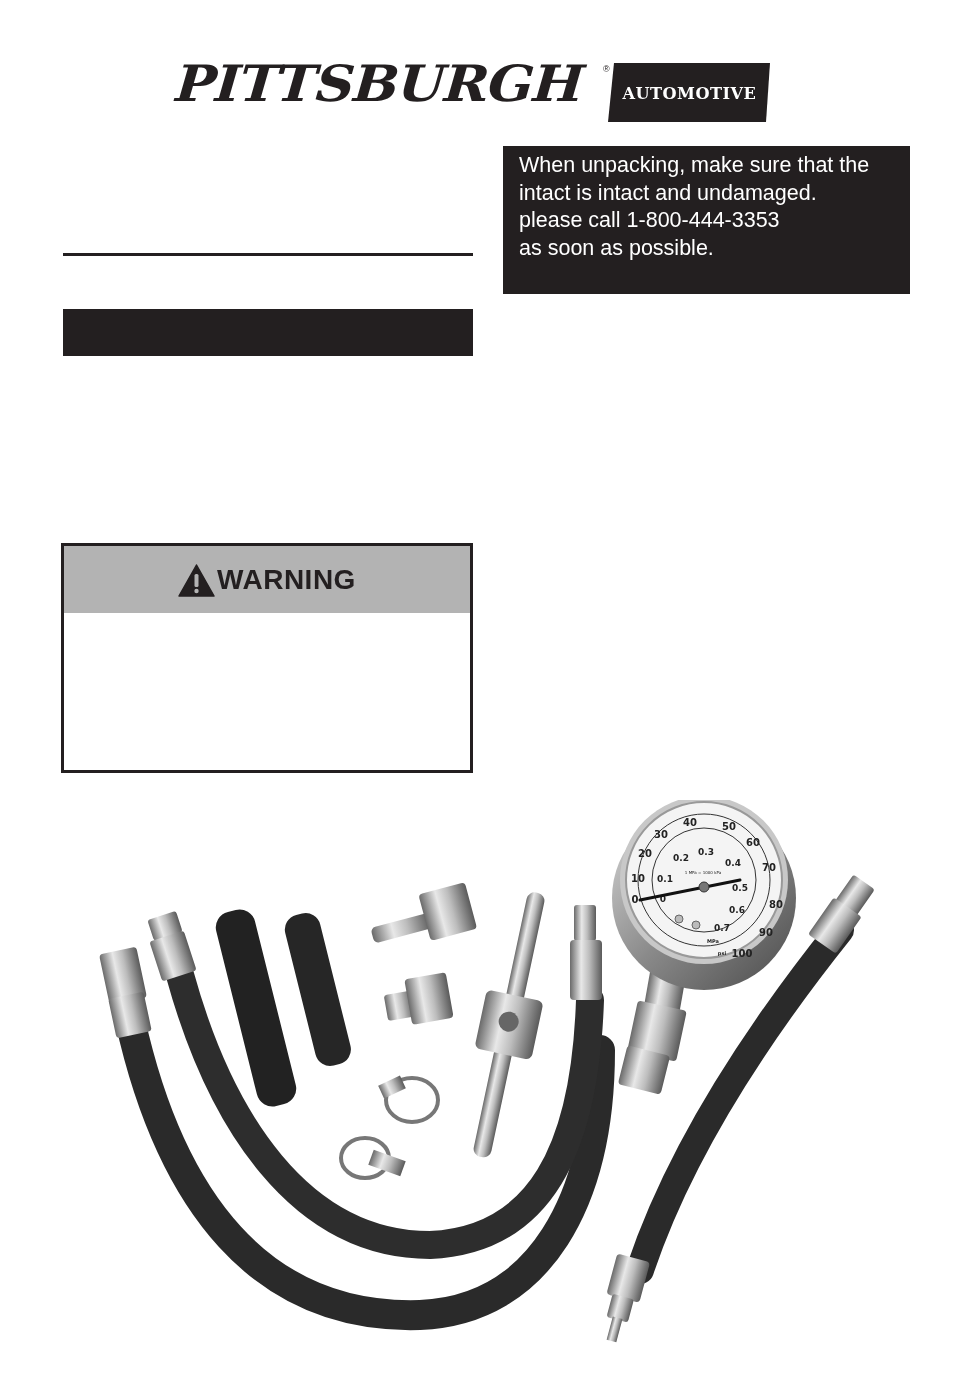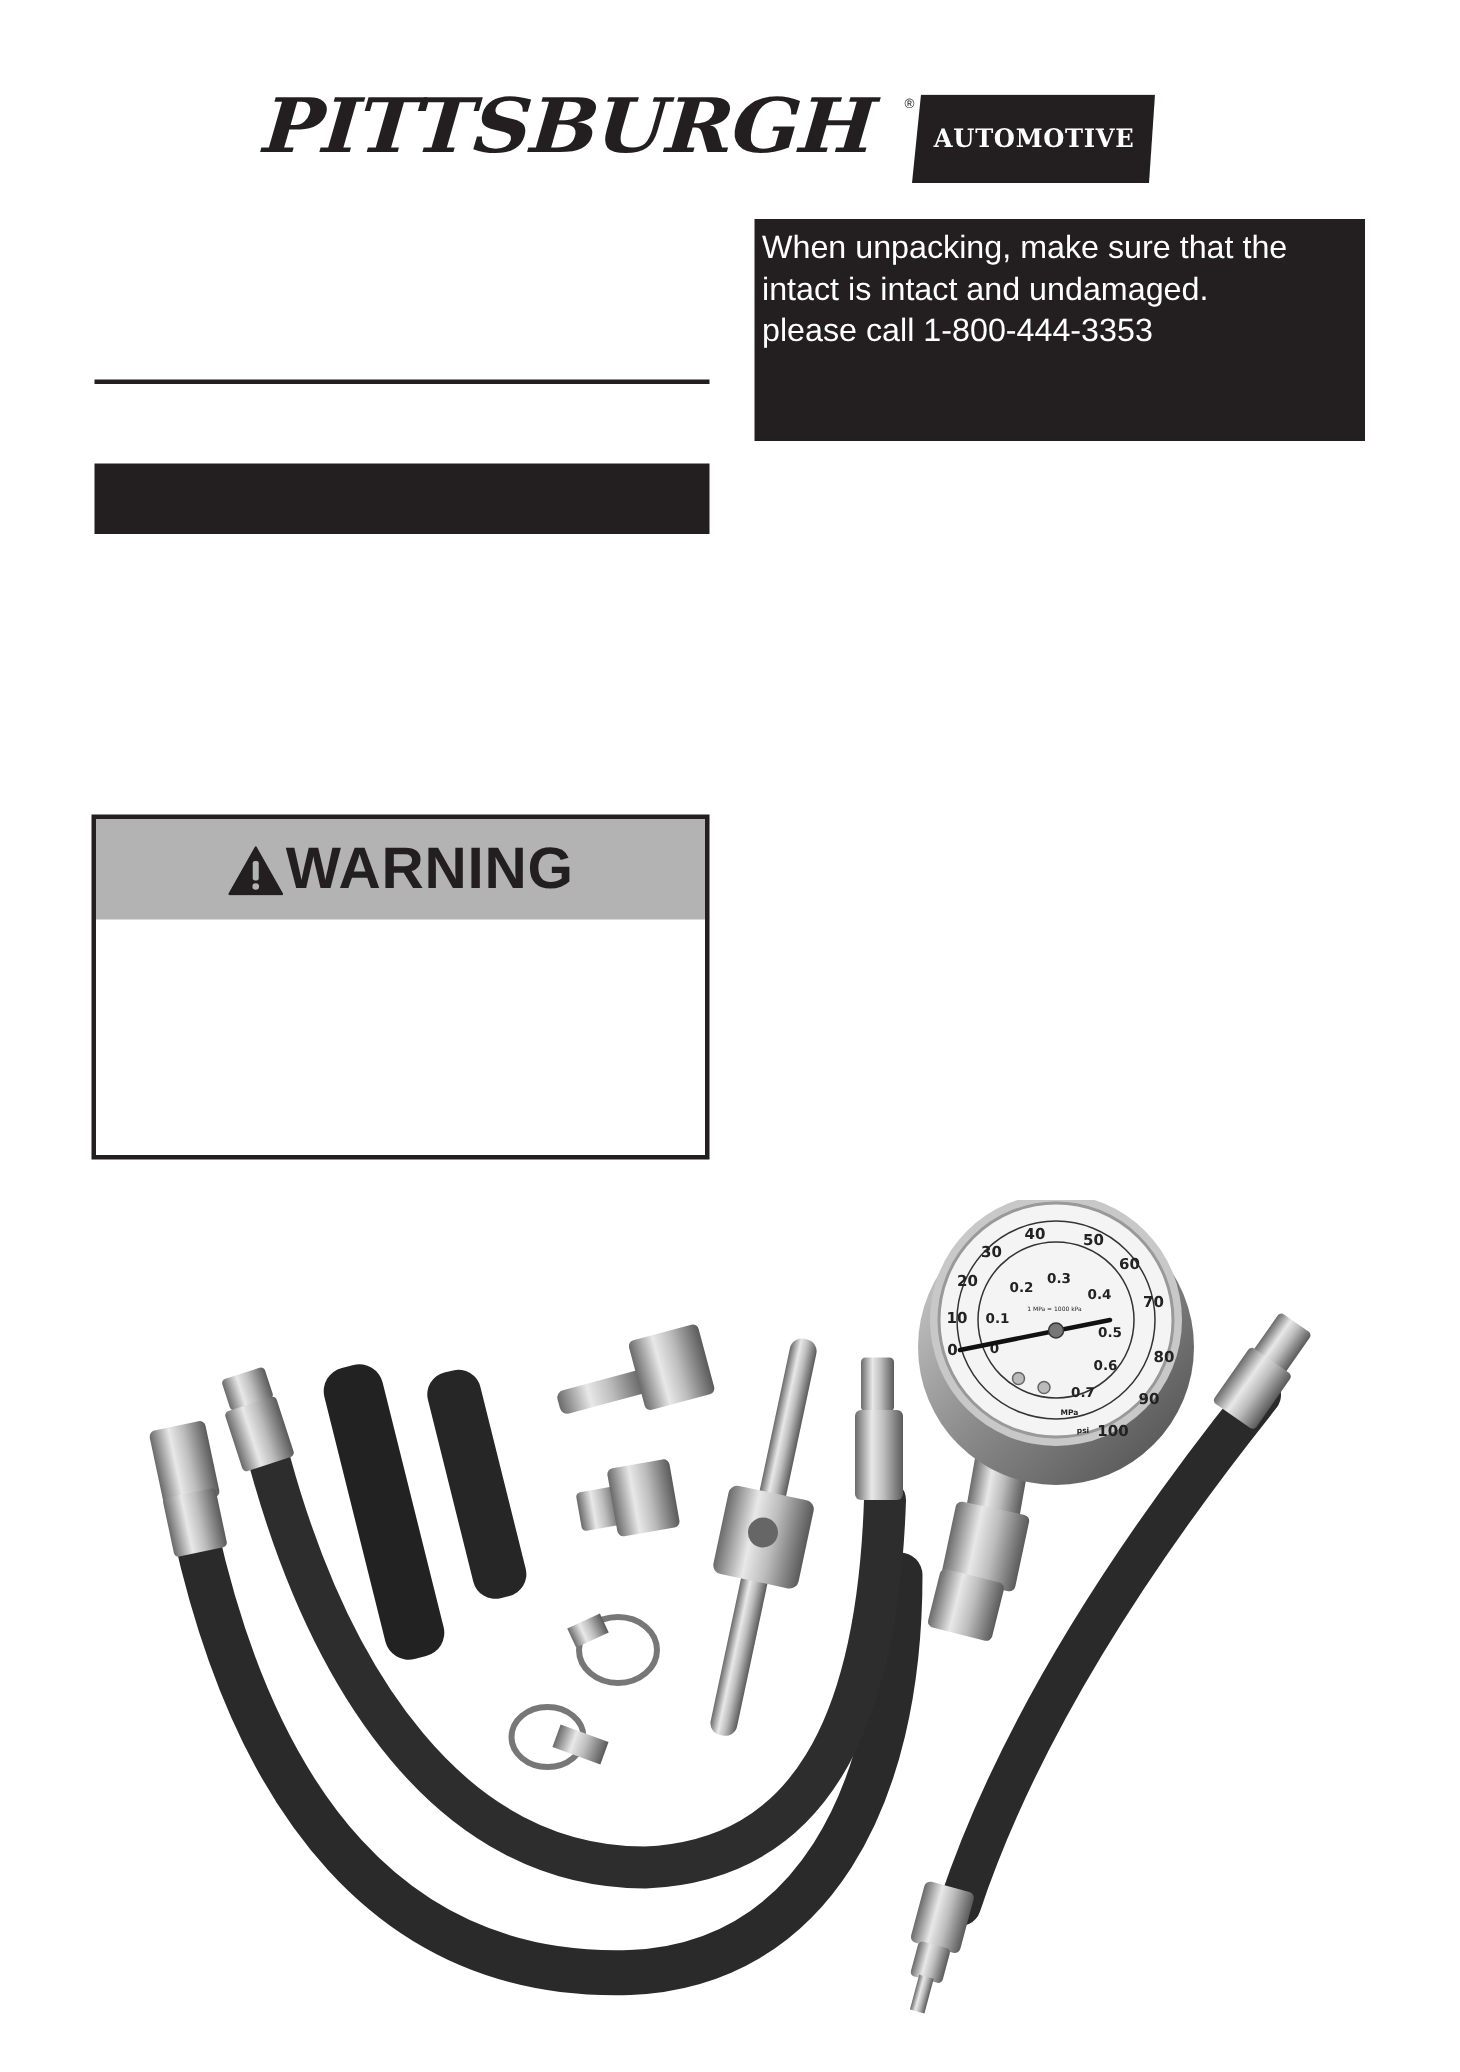--- a/index.html
+++ b/index.html
@@ -7,51 +7,52 @@
   .abs { position:absolute; }
 
   
   .logo { left:176px; top:58px; height:52px; display:flex; align-items:center; }
   .logo-main { font-family:"DejaVu Serif", serif; font-weight:bold; font-style:italic; font-size:50px; letter-spacing:-1px; color:#231f20; transform:scaleX(1.08) skewX(-4deg); transform-origin:left center; line-height:1; }
   .logo-reg { font-family:"Liberation Sans", sans-serif; font-size:9px; color:#231f20; position:absolute; left:427px; top:6px; }
   .logo-badge { position:absolute; left:432px; top:5px; width:162px; height:59px; background:#231f20; clip-path:polygon(6px 0,100% 0,calc(100% - 4px) 100%,0 100%); display:flex; align-items:center; justify-content:center; }
   .logo-badge span { font-family:"DejaVu Serif", serif; font-weight:bold; font-size:17px; color:#ffffff; letter-spacing:0.5px; transform:scaleX(0.95); }
 
   
-  .notice { left:503px; top:146px; width:407px; height:148px; background:#231f20; color:#ffffff; box-sizing:border-box; padding:6px 0 0 5px; }
+  .notice { left:503px; top:146px; width:407px; height:148px; background:#231f20; color:#ffffff; box-sizing:border-box; padding:6px 0 0 16px; }
   .notice p { margin:0; font-size:21.5px; line-height:27.5px; white-space:nowrap; }
 
   
   .rule { left:63px; top:253px; width:410px; height:3px; background:#231f20; }
   .darkbar { left:63px; top:309px; width:410px; height:47px; background:#231f20; }
 
   
   .warnbox { left:61px; top:543px; width:412px; height:230px; border:3px solid #231f20; box-sizing:border-box; background:#fff; }
   .warnhead { position:absolute; left:0; top:0; right:0; height:67px; background:#b3b3b3; display:flex; align-items:center; justify-content:center; }
   .warnhead .tri { width:37px; height:33px; margin-right:2px; margin-top:2px; }
-  .warnhead .wtxt { font-family:"Liberation Sans", sans-serif; font-weight:bold; font-size:39px; color:#231f20; letter-spacing:0.5px; }
+  .warnhead .wtxt { font-family:"Liberation Sans", sans-serif; font-weight:bold; font-size:28px; color:#231f20; letter-spacing:0.5px; }
 
   
   .photo { left:80px; top:800px; width:820px; height:560px; }
 </style>
 </head>
 <body>
 
 <div class="abs logo">
   <span class="logo-main">PITTSBURGH</span>
   <span class="logo-reg">®</span>
   <div class="logo-badge">
     <span>AUTOMOTIVE</span>
   </div>
 </div>
 
 <div class="abs notice">
   <p>When unpacking, make sure that the</p>
   <p>intact is intact and undamaged.</p>
   <p>please call 1-800-444-3353</p>
+  <p>as soon as possible.</p>
 </div>
 
 <div class="abs rule"></div>
 <div class="abs darkbar"></div>
 
 <div class="abs warnbox">
   <div class="warnhead">
     <svg class="tri" viewBox="0 0 37 33">
       <path d="M18.5 1 L36 32 L1 32 Z" fill="#231f20" stroke="#231f20" stroke-width="1.5" stroke-linejoin="round"></path>
       <rect x="16.5" y="10" width="4" height="13" rx="1.5" fill="#b3b3b3"></rect>

